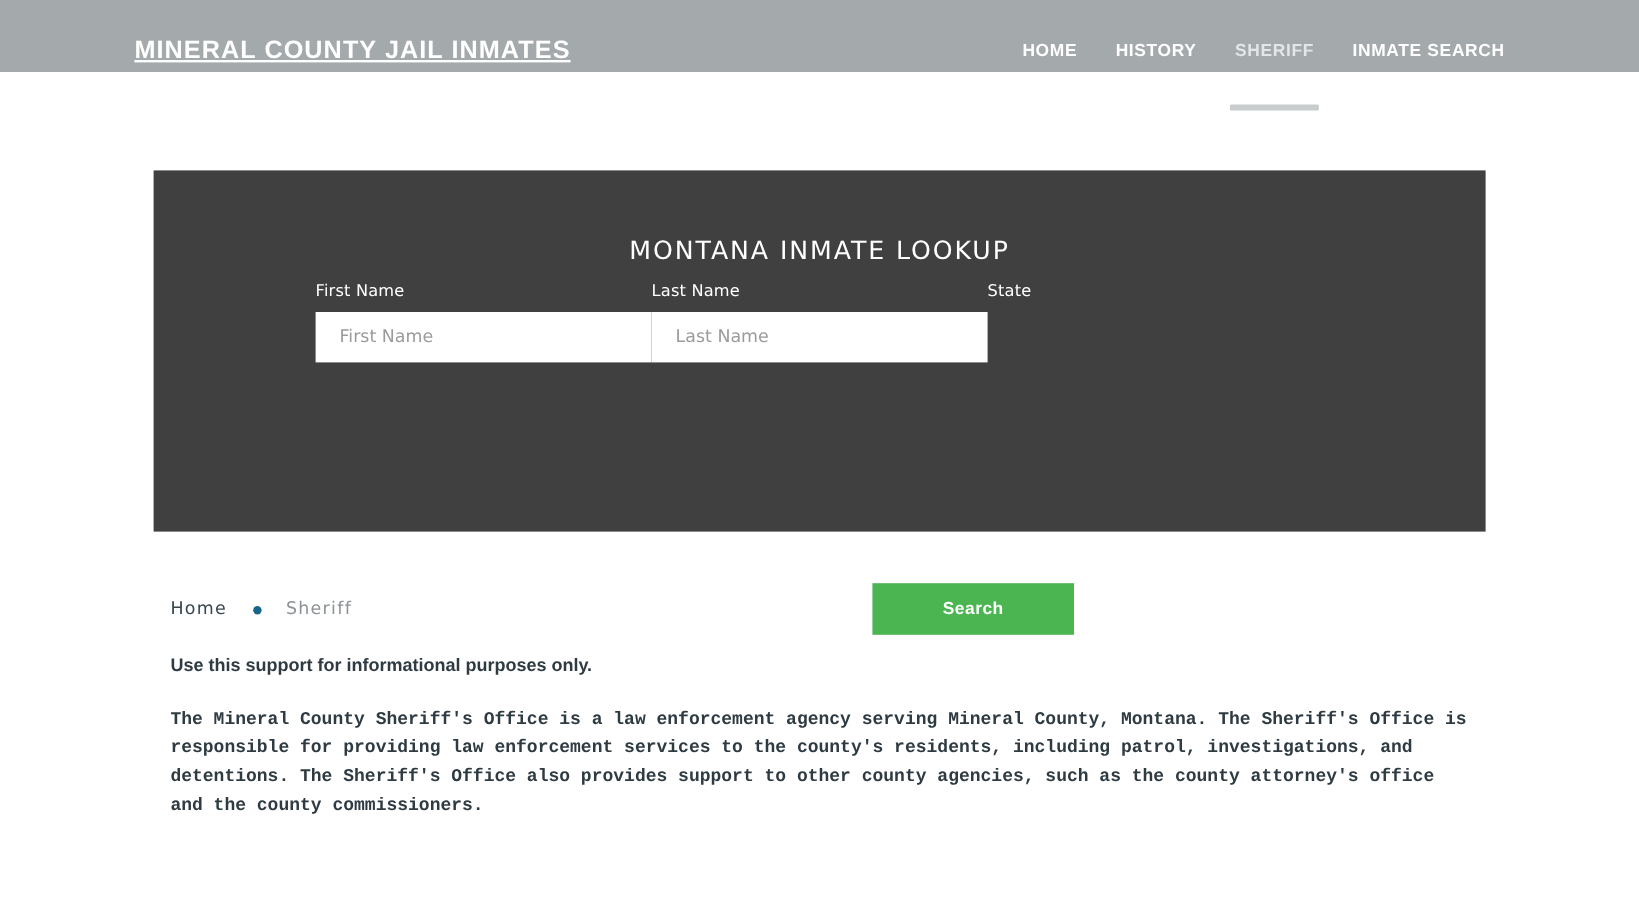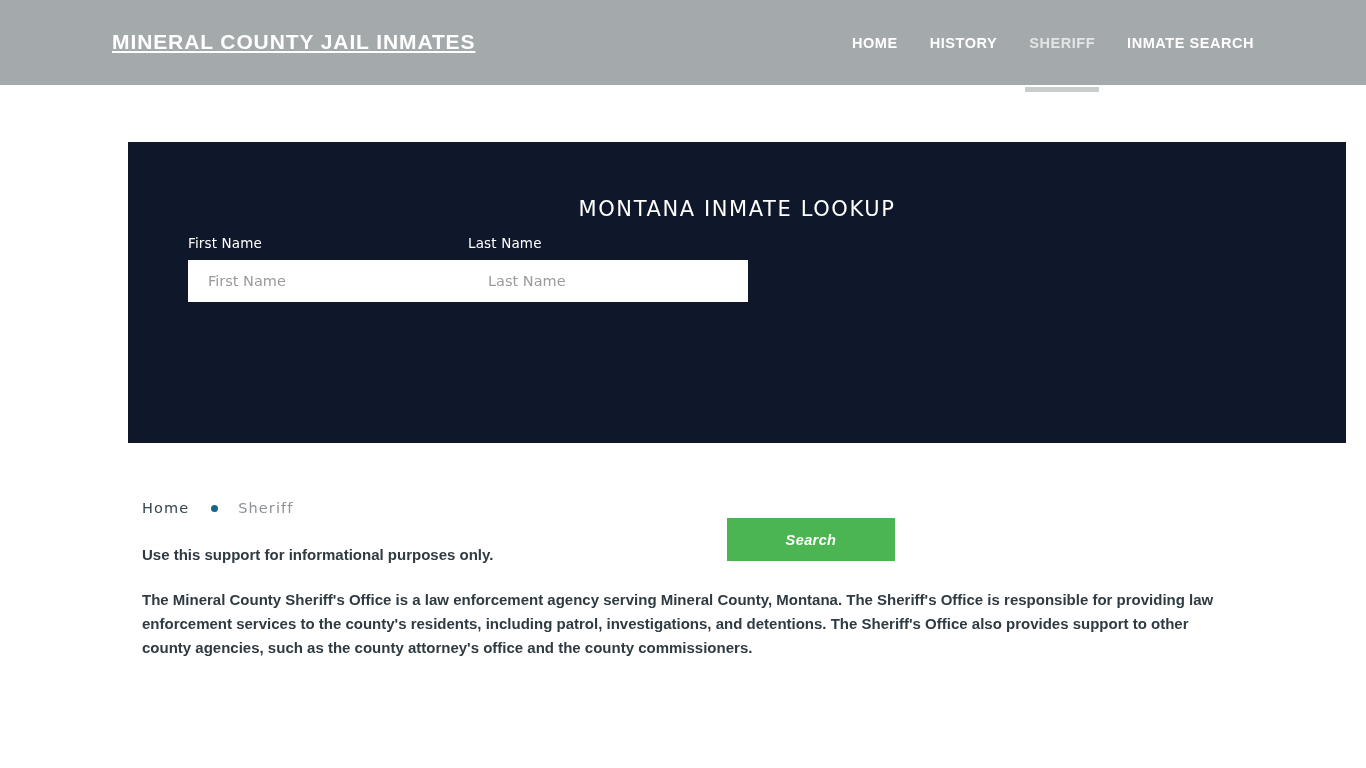--- a/index.html
+++ b/index.html
@@ -10,21 +10,21 @@
     height: 768px;
     overflow: hidden;
     background: #ffffff;
     font-family: "DejaVu Sans", "Liberation Sans", sans-serif;
   }
 
   
   .site-header {
     position: relative;
     width: 1366px;
-    height: 85px;
+    height: 60px;
     background: #a4a9ab;
   }
   .header-inner {
     position: relative;
     width: 1366px;
     height: 85px;
   }
   .brand {
     position: absolute;
     left: 112px;
@@ -71,44 +71,44 @@
     background: #c8cccd;
     border-radius: 1px;
   }
   .nav-item:last-child { padding-right: 0; text-align: right; }
 
   
   .lookup-panel {
     position: absolute;
     left: 128px;
     top: 142px;
-    width: 1218px;
+    width: 1110px;
     height: 301px;
-    background: #0f172a;
+    background: #404040;
   }
   .lookup-title {
     position: absolute;
     left: 0;
     right: 0;
     top: 38px;
     text-align: center;
     font-family: "DejaVu Sans", "Liberation Sans", sans-serif;
     font-size: 21px;
     font-weight: 400;
     letter-spacing: 1.6px;
     color: #ffffff;
     text-transform: uppercase;
   }
   .fields-row {
     position: absolute;
     left: 60px;
     top: 93px;
     width: 990px;
     display: flex;
-    justify-content: flex-start;
+    justify-content: center;
   }
   .field-group { width: 280px; }
   .field-label {
     display: block;
     font-family: "DejaVu Sans", "Liberation Sans", sans-serif;
     font-size: 13.5px;
     font-weight: 400;
     color: #ffffff;
     margin-bottom: 9px;
     letter-spacing: 0.15px;
@@ -122,32 +122,31 @@
     font-family: "DejaVu Sans", "Liberation Sans", sans-serif;
     font-size: 14.5px;
     color: #2b5d72;
     outline: none;
   }
   .field-input::placeholder { color: #9b9b9b; opacity: 1; }
 
   .search-button {
     position: absolute;
     left: 599px;
-    top: 376px;
+    top: 344px;
     width: 168px;
     height: 43px;
     background: #4bb551;
     border: 0;
     color: #ffffff;
     font-family: "Liberation Sans", "DejaVu Sans", sans-serif;
     font-size: 14.5px;
     font-weight: 700;
     letter-spacing: 0.4px;
     cursor: pointer;
-    font-style: italic;
   }
 
   
   .content {
     position: absolute;
     left: 142px;
     top: 495px;
     width: 1090px;
   }
   .breadcrumb {
@@ -185,21 +184,21 @@
   .lede {
     margin: 22px 0 0 0;
     font-family: "Liberation Sans", "DejaVu Sans", sans-serif;
     font-size: 15px;
     font-weight: 700;
     color: #2f3b42;
     line-height: 24px;
   }
   .body-para {
     margin: 21px 0 0 0;
-    font-family: Liberation Sans, sans-serif;
+    font-family: Liberation Mono, monospace;
     font-size: 15px;
     font-weight: 700;
     color: #2f3b42;
     line-height: 24px;
     max-width: 1082px;
   }
 </style>
 </head>
 <body>
 
@@ -228,20 +227,21 @@
       <label class="field-label">First Name</label>
       <input class="field-input" type="text" placeholder="First Name" style="">
     </div>
 
     <div class="field-group">
       <label class="field-label">Last Name</label>
       <input class="field-input" type="text" placeholder="Last Name" style="">
     </div>
 
     <div class="field-group">
+      <label class="field-label">State</label>
     </div>
 
   </div>
 
   <button class="search-button">Search</button>
 
 </section>
 
 <main class="content">
 

